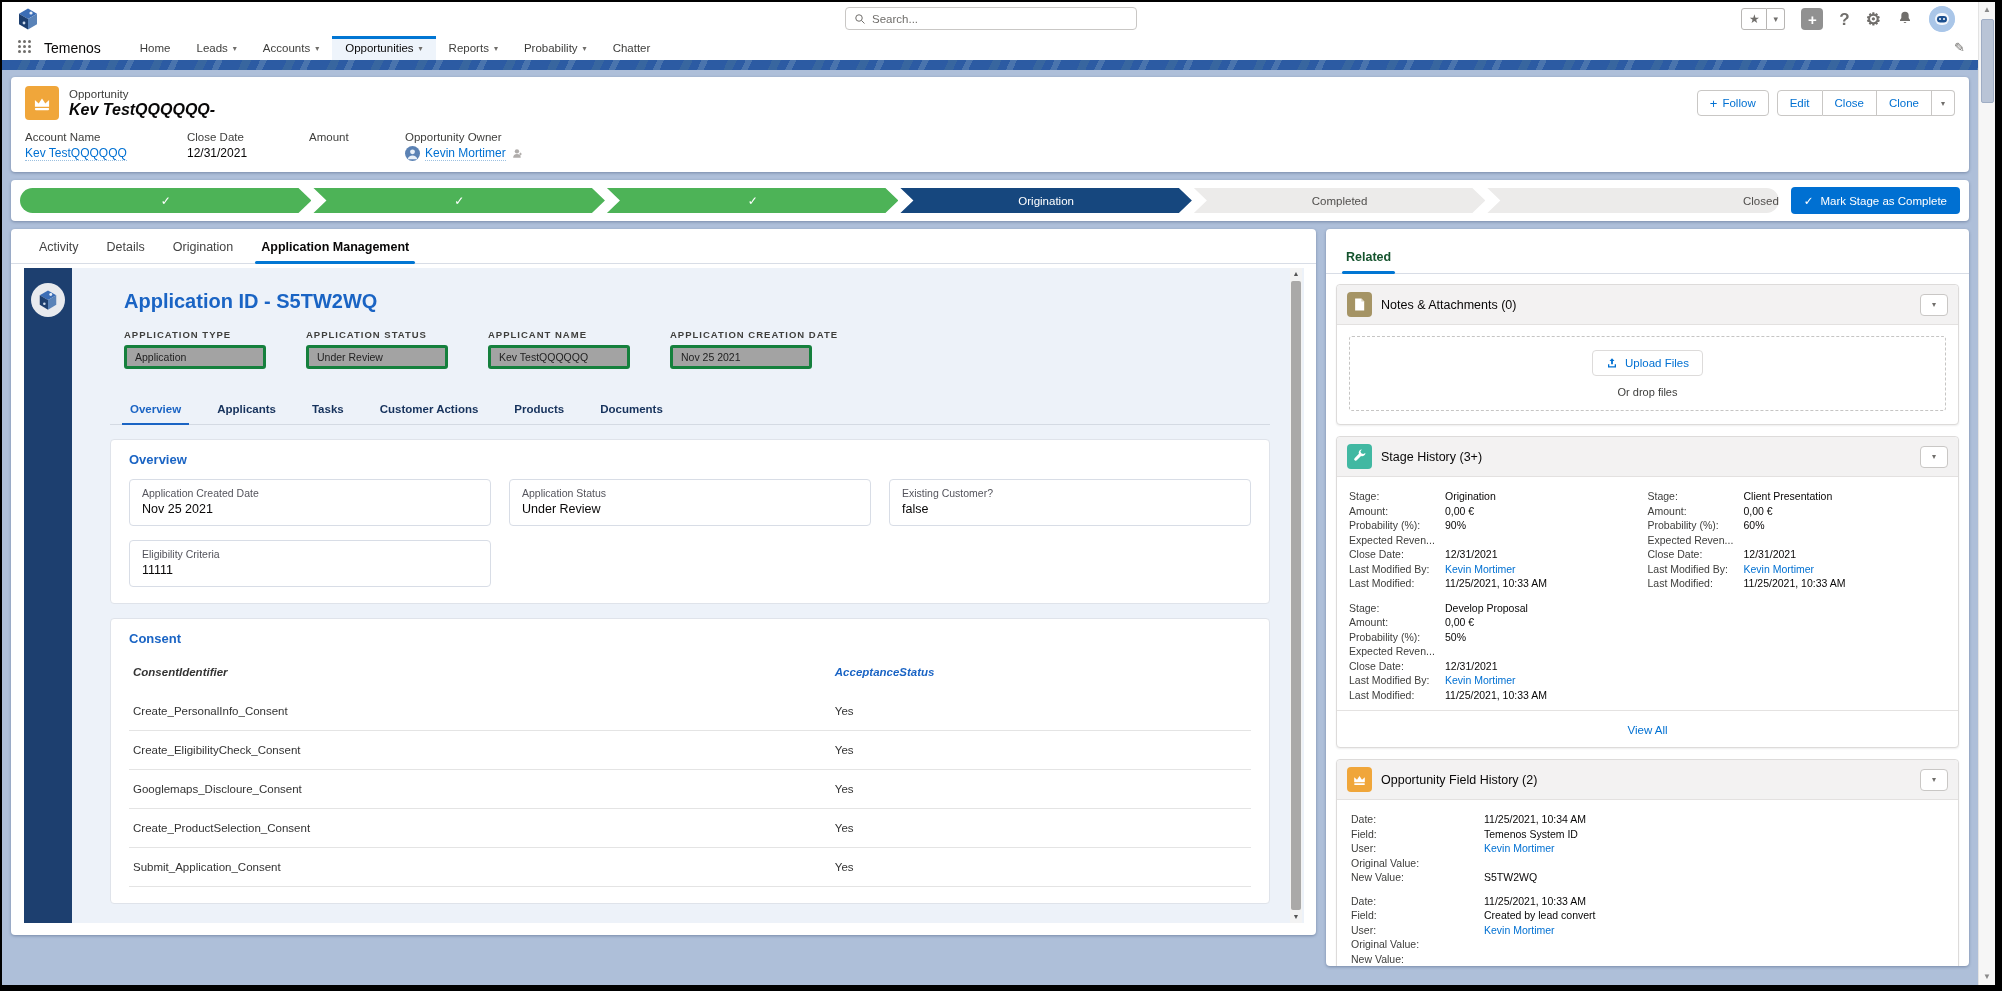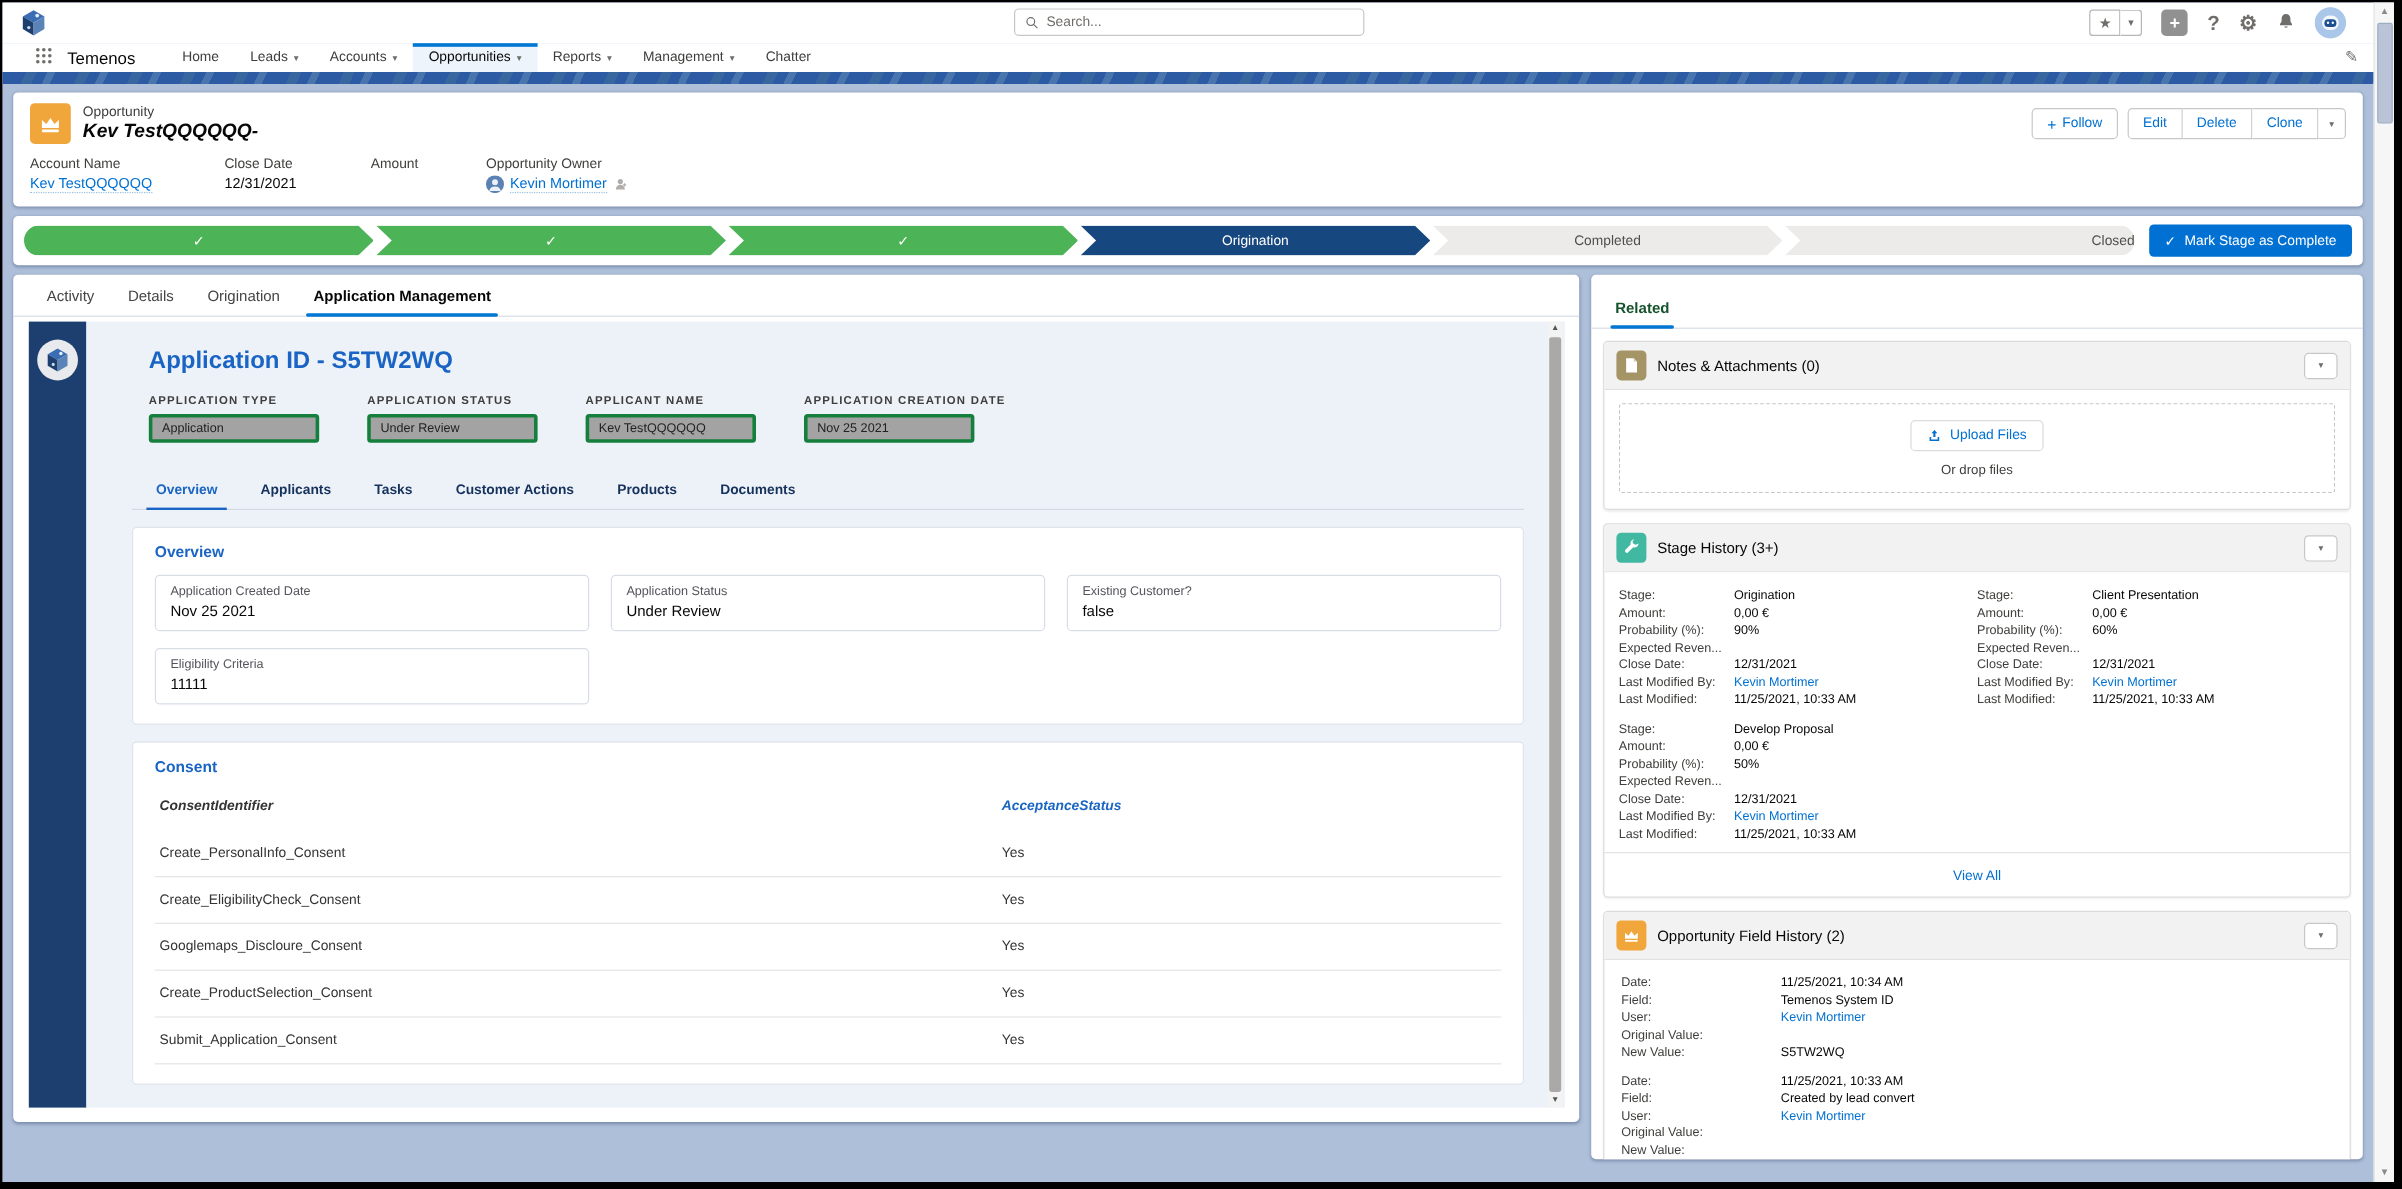--- a/index.html
+++ b/index.html
@@ -19,21 +19,21 @@
   .fav-btn { width:26px; height:22px; border:1px solid #b8b6b4; background:#fff; display:flex; align-items:center; justify-content:center; color:#706e6b; font-size:12px; cursor:pointer; }
   .fav-btn.star { border-radius:3px 0 0 3px; }
   .fav-btn.caret { border-radius:0 3px 3px 0; border-left:none; width:18px; font-size:9px; }
   .sq-plus { width:22px; height:22px; border-radius:4px; background:#919191; color:#fff; font-size:15px; font-weight:bold; display:flex; align-items:center; justify-content:center; cursor:pointer; border:none; }
   .txt-ic { background:none; border:none; color:#706e6b; font-size:17px; font-weight:bold; cursor:pointer; line-height:1; }
   .bell svg { width:16px; height:16px; }
   .avatar { width:26px; height:26px; border-radius:50%; overflow:hidden; cursor:pointer; border:none; background:#b0cdf0; }
   .avatar svg { width:26px; height:26px; }
 
   
-  .navbar { height:24px; background:#fff; display:flex; align-items:stretch; padding-left:28px; position:relative; }
+  .navbar { height:24px; background:#fff; display:flex; align-items:stretch; padding-left:16px; position:relative; }
   .waffle { width:16px; height:16px; display:grid; grid-template-columns:repeat(3,4px); grid-template-rows:repeat(3,4px); gap:1px; align-self:center; margin-right:10px; cursor:pointer; }
   .waffle i { width:3px; height:3px; background:#706e6b; border-radius:50%; }
   .app-name { font-size:14px; color:#080707; align-self:center; margin-right:26px; }
   .nav-tab { display:flex; align-items:center; gap:5px; padding:0 13px; font-size:11.5px; color:#3e3e3c; cursor:pointer; position:relative; }
   .nav-tab .dd { font-size:8px; color:#706e6b; }
   .nav-tab.active { background:#eef4fb; color:#080707; }
   .nav-tab.active::before { content:""; position:absolute; left:0; top:0; right:0; height:3px; background:#0176d3; }
   .pencil { position:absolute; right:30px; top:4px; font-size:13px; color:#706e6b; cursor:pointer; background:none; border:none; }
 
   
@@ -273,21 +273,21 @@
       </div>
     <div class="nav-tab active">
         <span>Opportunities</span>
         <span class="dd">▾</span>
       </div>
     <div class="nav-tab">
         <span>Reports</span>
         <span class="dd">▾</span>
       </div>
     <div class="nav-tab">
-        <span>Management</span>
+        <span>Probability</span>
         <span class="dd">▾</span>
       </div>
     <div class="nav-tab">
         <span>Chatter</span>
       </div>
     <button class="pencil"><span>✎</span></button>
   </nav>
 
   <div class="band"></div>
 
@@ -307,21 +307,21 @@
         <div class="rc-actions">
           <button class="btn">
               <span class="plus-g">+</span>
               <span>Follow</span>
             </button>
           <div class="btn-group">
             <button class="btn">
                 <span>Edit</span>
               </button>
             <button class="btn">
-                <span>Delete</span>
+                <span>Close</span>
               </button>
             <button class="btn">
                 <span>Clone</span>
               </button>
             <button class="btn caret-btn">
                 <span>▾</span>
               </button>
           </div>
         </div>
       </div>

